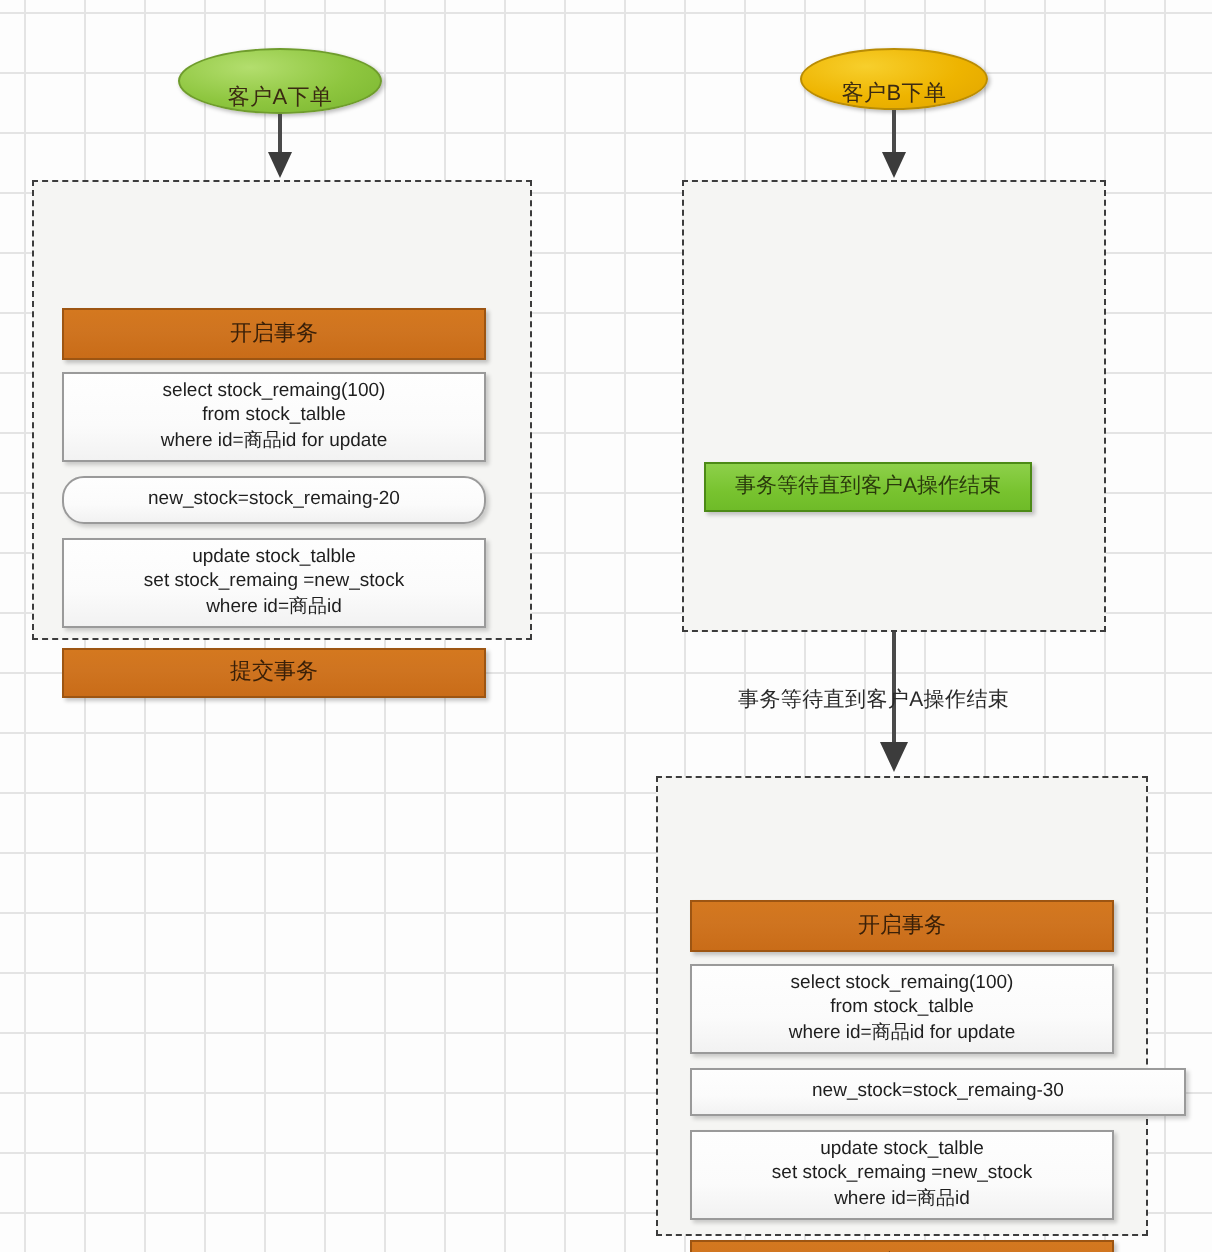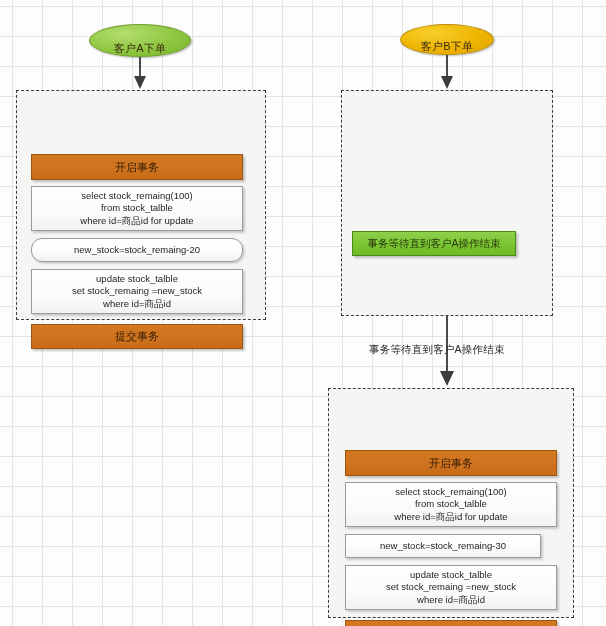--- a/index.html
+++ b/index.html
@@ -181,21 +181,21 @@
   <div class="step step-orange" style="left:345px; top:406px; width:212px; height:26px;">
     <span class="line">开启事务</span>
   </div>
 
   <div class="step step-plain" style="left:345px; top:438px; width:212px; height:45px;">
     <span class="line">select stock_remaing(100)</span>
     <span class="line">from stock_talble</span>
     <span class="line">where id=商品id for update</span>
   </div>
 
-  <div class="step step-plain" style="left:345px; top:490px; width:196px; height:24px;align-items:center;">
+  <div class="step step-plain" style="left:345px; top:490px; width:248px; height:24px;align-items:center;">
     <span class="line">new_stock=stock_remaing-30</span>
   </div>
 
   <div class="step step-plain" style="left:345px; top:521px; width:212px; height:45px;">
     <span class="line">update stock_talble</span>
     <span class="line">set stock_remaing =new_stock</span>
     <span class="line">where id=商品id</span>
   </div>
 
   <div class="step step-orange" style="left:345px; top:576px; width:212px; height:25px;">

